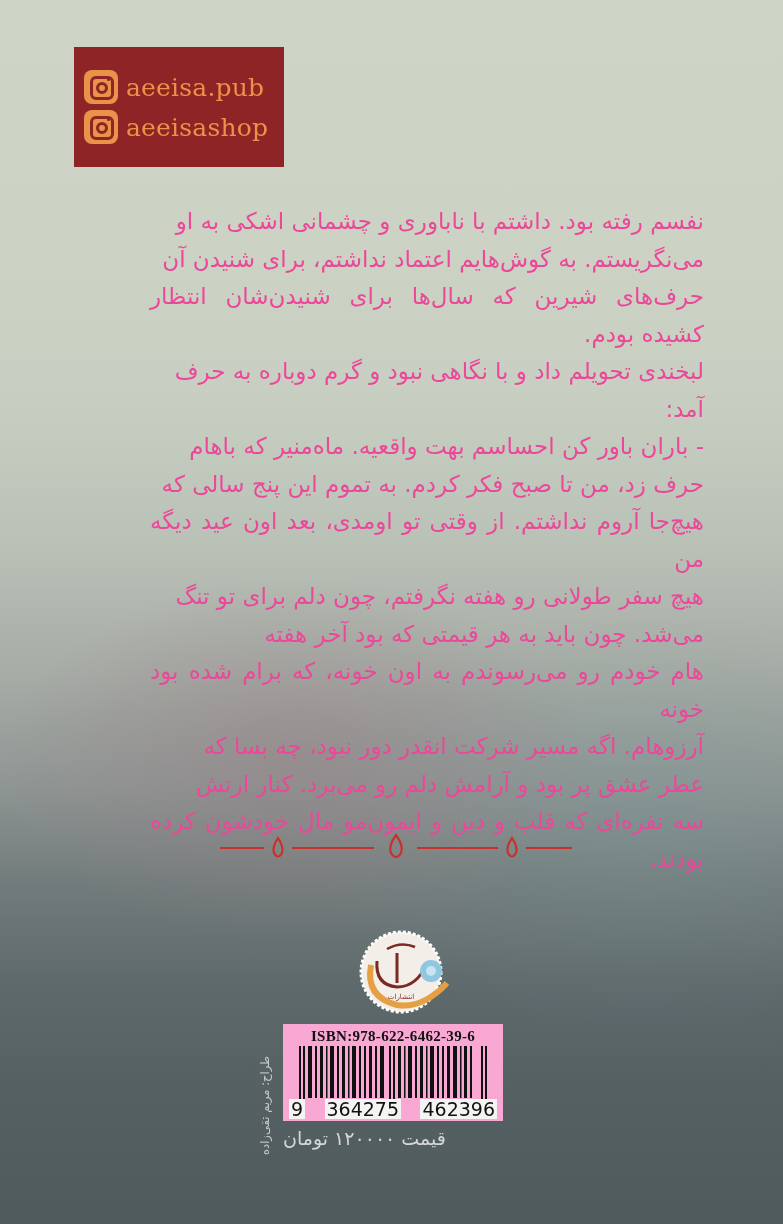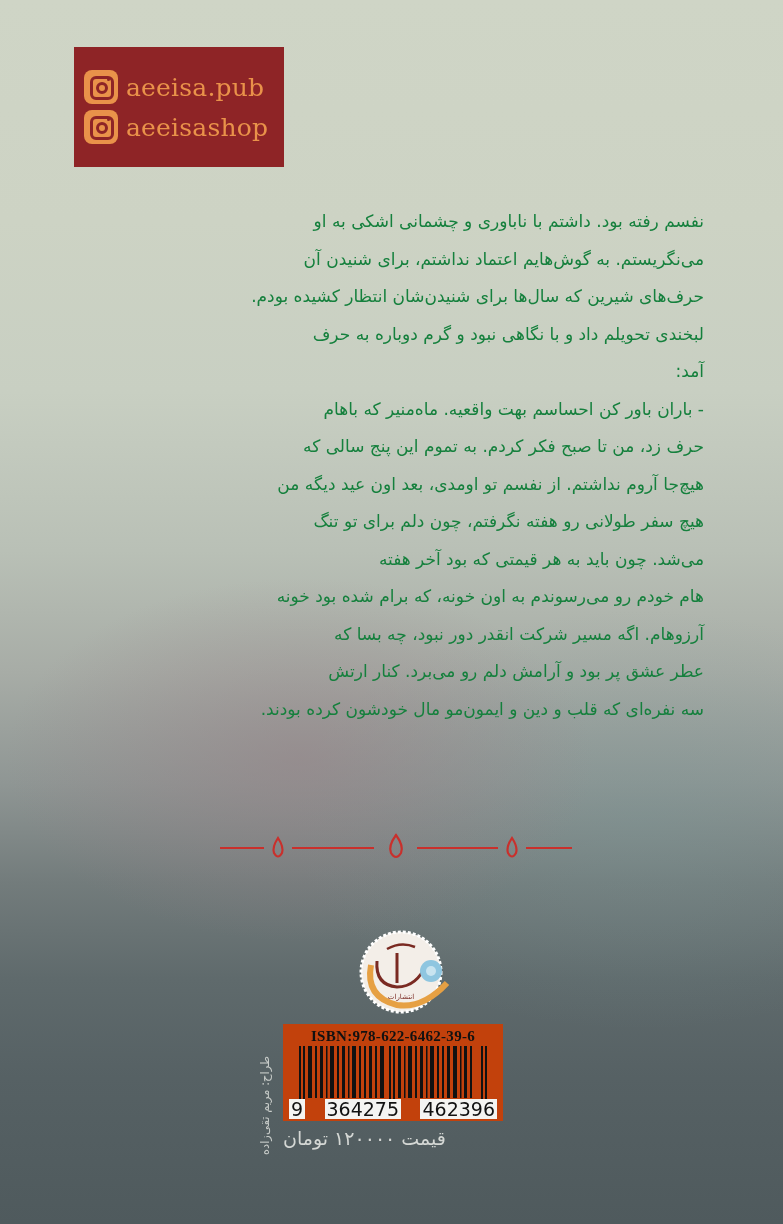--- a/index.html
+++ b/index.html
@@ -30,32 +30,32 @@
       content: ""; position: absolute; left: 12px; top: 12px; width: 6px; height: 6px;
       border: 3px solid #8e2426; border-radius: 50%;
     }
     .ig-dot { position: absolute; right: 8px; top: 8px; width: 3px; height: 3px; background: #8e2426; border-radius: 50%; z-index: 2; }
     .social-handle {
       color: #e9924a; font-family: "DejaVu Serif", serif; font-size: 25px; letter-spacing: 0.2px;
     }
     .blurb {
       position: absolute; left: 150px; top: 203px; width: 554px;
       direction: rtl; text-align: justify; text-align-last: right;
-      color: #15803d; font-size: 17px; line-height: 37.5px;
+      color: #ec4899; font-size: 23px; line-height: 37.5px;
     }
     .blurb p { margin: 0; }
     .divider {
       position: absolute; left: 220px; top: 833px; width: 352px; height: 30px;
     }
     .logo {
       position: absolute; left: 357px; top: 925px; width: 94px; height: 94px;
     }
     .barcode-label {
       position: absolute; left: 283px; top: 1024px; width: 220px; height: 97px;
-      background: #c2410c; box-sizing: border-box; padding: 4px 6px 2px 6px;
+      background: #f9a8d4; box-sizing: border-box; padding: 4px 6px 2px 6px;
     }
     .isbn-text {
       font-family: "Liberation Serif", serif; font-weight: bold; font-size: 15px;
       text-align: center; color: #111; letter-spacing: 0.3px; line-height: 16px;
     }
     .bars { display: block; margin: 2px auto 0 auto; }
     .barcode-digits {
       position: absolute; bottom: 2px; left: 6px; right: 6px; font-size: 19px; color: #111;
       display: flex; justify-content: space-between; font-family: "DejaVu Sans", sans-serif;
       line-height: 20px;
@@ -90,21 +90,21 @@
 </div>
 
 <div class="blurb">
   <p>نفسم رفته بود. داشتم با ناباوری و چشمانی اشکی به او</p>
   <p>می‌نگریستم. به گوش‌هایم اعتماد نداشتم، برای شنیدن آن</p>
   <p>حرف‌های شیرین که سال‌ها برای شنیدن‌شان انتظار کشیده بودم.</p>
   <p>لبخندی تحویلم داد و با نگاهی نبود و گرم دوباره به حرف</p>
   <p>آمد:</p>
   <p>- باران باور کن احساسم بهت واقعیه. ماه‌منیر که باهام</p>
   <p>حرف زد، من تا صبح فکر کردم. به تموم این پنج سالی که</p>
-  <p>هیچ‌جا آروم نداشتم. از نفسم تو اومدی، بعد اون عید دیگه من</p>
+  <p>هیچ‌جا آروم نداشتم. از وقتی تو اومدی، بعد اون عید دیگه من</p>
   <p>هیچ سفر طولانی رو هفته نگرفتم، چون دلم برای تو تنگ</p>
   <p>می‌شد. چون باید به هر قیمتی که بود آخر هفته</p>
   <p>هام خودم رو می‌رسوندم به اون خونه، که برام شده بود خونه</p>
   <p>آرزوهام. اگه مسیر شرکت انقدر دور نبود، چه بسا که</p>
   <p>عطر عشق پر بود و آرامش دلم رو می‌برد. کنار ارتش</p>
   <p>سه نفره‌ای که قلب و دین و ایمون‌مو مال خودشون کرده بودند.</p>
 </div>
 
 <svg class="divider" viewBox="0 0 352 30">
   <g stroke="#c9302c" stroke-width="2.2" fill="none">

